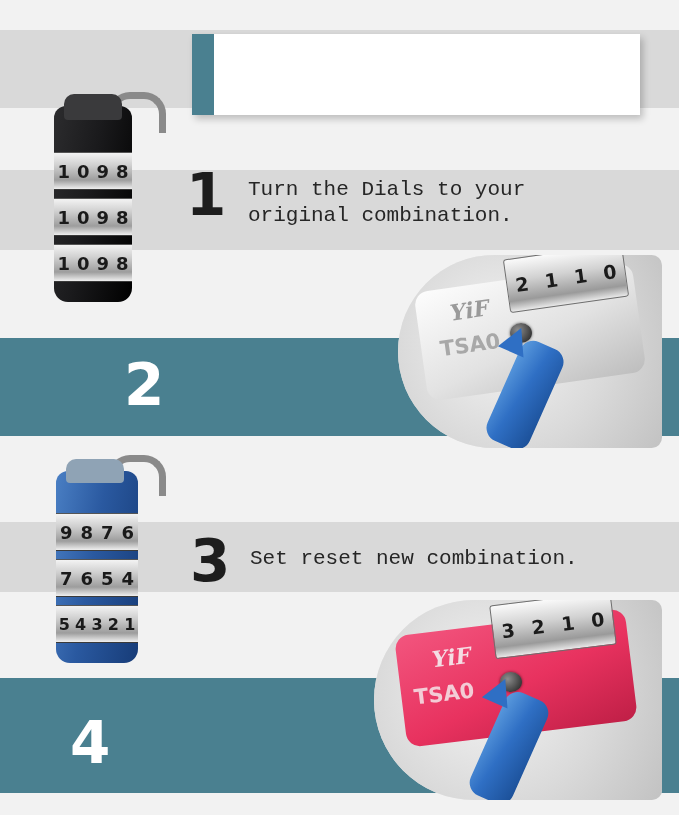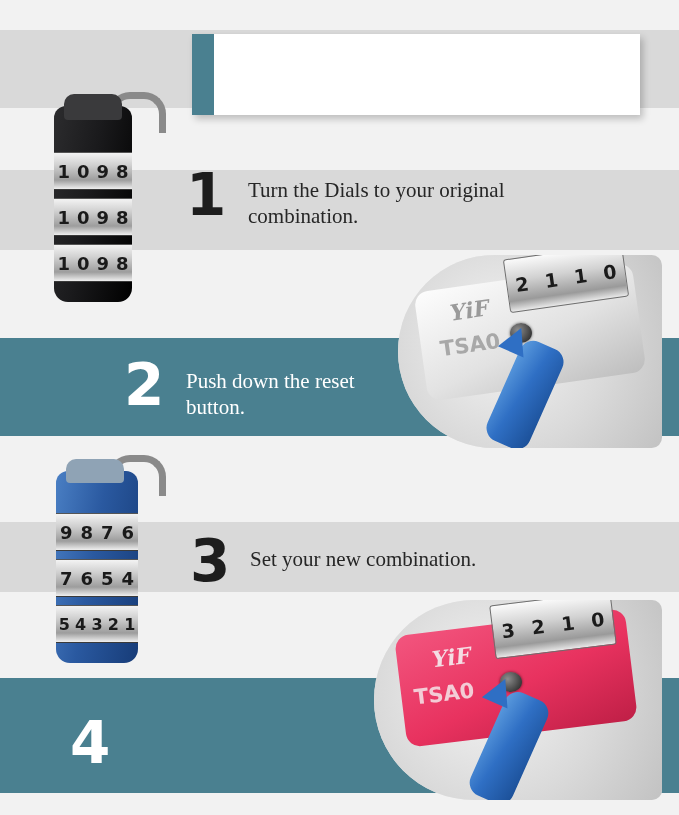--- a/index.html
+++ b/index.html
@@ -68,21 +68,21 @@
     font-weight: bold;
     font-size: 58px;
     line-height: 58px;
   }
   .step-num.dark { color: #1d1d1d; }
   .step-num.white { color: #ffffff; }
 
   
   .step-text {
     position: absolute;
-    font-family: Liberation Serif, serif;
+    font-family: Liberation Mono, monospace;
     font-size: 21px;
     line-height: 26px;
   }
   .step-text.dark { color: #262626; }
   .step-text.white { color: #ffffff; }
 
   
   .photo1 {
     position: absolute;
     left: 12px;
@@ -284,21 +284,20 @@
     <div class="brand-text" style="left:52px;top:42px;font-size:22px;color:#9a9a9a;transform:rotate(-8deg);">YiF</div>
     <div class="tsa-text" style="left:42px;top:78px;font-size:21px;color:#a8a8a8;transform:rotate(-8deg);">TSA0</div>
 
     <div class="reset-pin" style="left:112px;top:68px;width:22px;height:20px;"></div>
 
     <div class="blue-tool" style="left:104px;top:86px;width:46px;height:108px;transform:rotate(24deg);"></div>
     <div class="blue-tip" style="left:104px;top:72px;border-bottom:26px solid #2f6fc4;transform:rotate(24deg);"></div>
   </div>
 
   <div class="step-num white" style="left:124px;top:356px;">2</div>
-  <div class="step-text white" style="left:186px;top:368px;width:210px;">Push down the reset button.</div>
 
   <div class="photo3">
     <div class="lock-shackle"></div>
     <div class="lock-body lock-blue" style="left:44px;top:24px;width:82px;height:192px;"></div>
     <div class="lock-top lock-top-blue" style="left:54px;top:12px;width:58px;height:24px;"></div>
 
     <div class="dial-row" style="left:44px;top:66px;width:82px;">
       <span>9</span>
       <span>8</span>
       <span>7</span>
@@ -313,21 +312,21 @@
     <div class="dial-row" style="left:44px;top:158px;width:82px;font-size:16px;">
       <span>5</span>
       <span>4</span>
       <span>3</span>
       <span>2</span>
       <span>1</span>
     </div>
   </div>
 
   <div class="step-num dark" style="left:190px;top:532px;">3</div>
-  <div class="step-text dark" style="left:250px;top:546px;width:330px;">Set your new combination.</div>
+  <div class="step-text dark" style="left:250px;top:546px;width:330px;">Set reset new combination.</div>
 
   <div class="photo4">
     <div class="closeup-bg"></div>
 
     <div class="lock-housing housing-pink" style="left:26px;top:22px;width:232px;height:112px;transform:rotate(-7deg);"></div>
 
     <div class="dial-strip" style="left:118px;top:-2px;width:120px;height:52px;font-size:19px;transform:rotate(-7deg);">
       <span>3</span>
       <span>2</span>
       <span>1</span>

